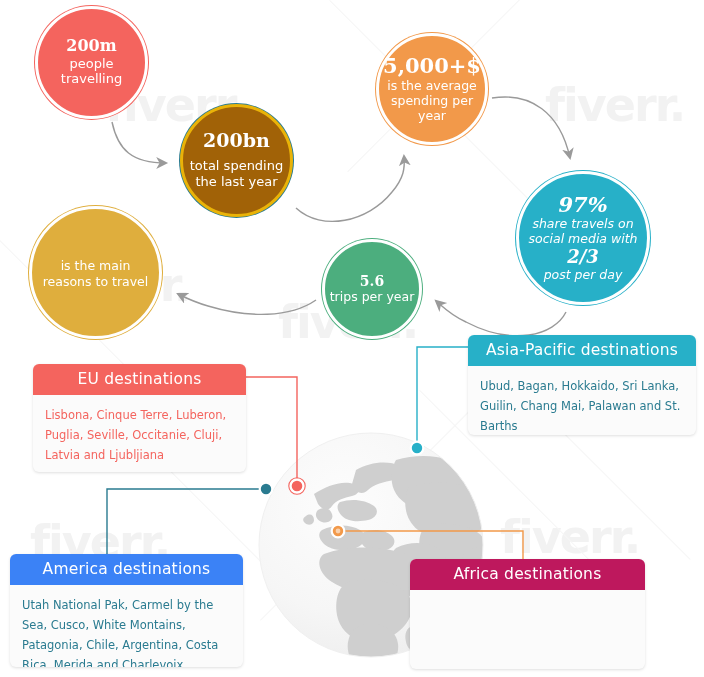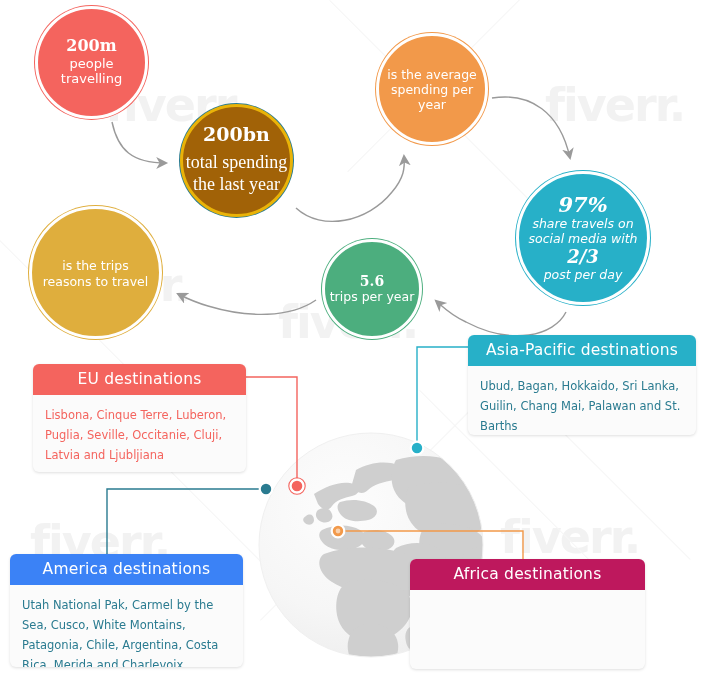--- a/index.html
+++ b/index.html
@@ -84,21 +84,21 @@
   #c-people .big { font-size: 16px; }
   #c-people .small { font-size: 13px; margin-top: 1px; }
 
   #c-spending {
     left: 180px; top: 104px; width: 113px; height: 113px;
     background: #a16207;
     border: 3px solid #eab308;
     box-shadow: 0 0 0 1px #2a7b90;
   }
   #c-spending .big { font-size: 19px; }
-  #c-spending .small { font-size: 18px; margin-top: 7px; font-family: Liberation Serif, serif; }
+  #c-spending .small { font-size: 13px; margin-top: 7px; }
 
   #c-average {
     left: 376px; top: 33px; width: 112px; height: 112px;
     background: #f2994a;
     border: 3px solid #ffffff;
     box-shadow: 0 0 0 1px #f2994a;
   }
   #c-average .big { font-size: 21px; }
   #c-average .small { font-size: 12.5px; margin-top: 1px; }
 
@@ -234,40 +234,41 @@
 travelling</div>
   </div>
 
   <div class="bubble" id="c-spending">
     <div class="big">200bn</div>
     <div class="small" style="white-space:pre-line;">total spending
 the last year</div>
   </div>
 
   <div class="bubble" id="c-average">
+    <div class="big">5,000+$</div>
     <div class="small" style="white-space:pre-line;">is the average
 spending per
 year</div>
   </div>
 
   <div class="bubble" id="c-social">
     <div class="big">97%</div>
     <div class="small" style="white-space:pre-line;">share travels on
 social media with</div>
     <div class="big2">2/3</div>
     <div class="small" style="white-space:pre-line;">post per day</div>
   </div>
 
   <div class="bubble" id="c-trips">
     <div class="big">5.6</div>
     <div class="small" style="white-space:pre-line;">trips per year</div>
   </div>
 
   <div class="bubble" id="c-cultures">
-    <div class="small" style="white-space:pre-line;">is the trips
+    <div class="small" style="white-space:pre-line;">is the main
 reasons to travel</div>
   </div>
 
   <div id="globe-wrap">
     <svg viewBox="0 0 230 230" width="230" height="230">
       <defs>
         <radialGradient id="gsphere" cx="38%" cy="32%" r="78%">
           <stop offset="0%" stop-color="#fdfdfd"></stop>
           <stop offset="62%" stop-color="#f6f6f6"></stop>
           <stop offset="100%" stop-color="#ececec"></stop>

